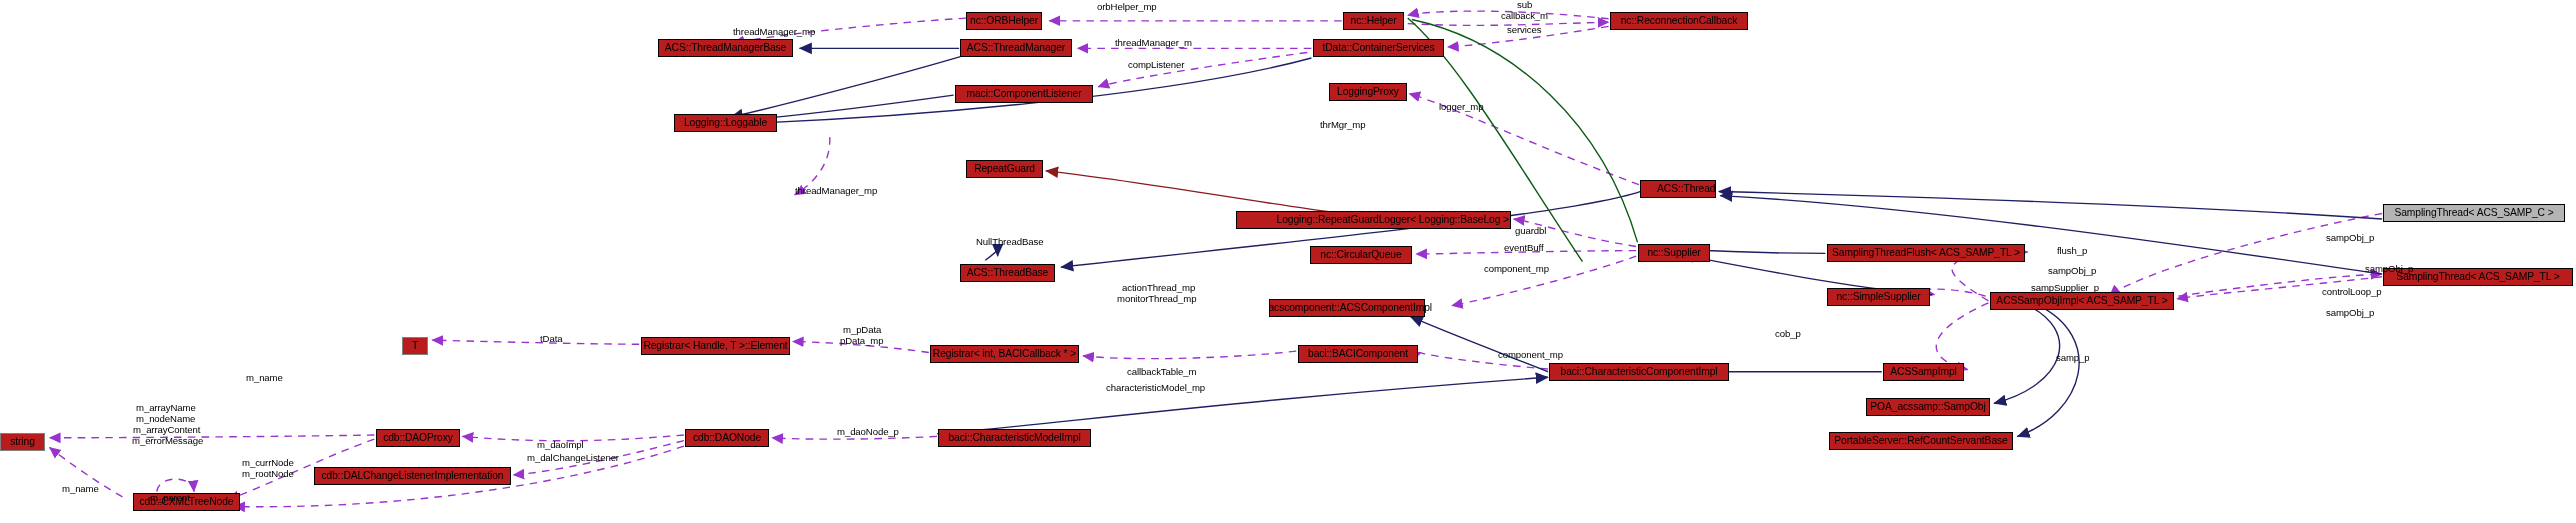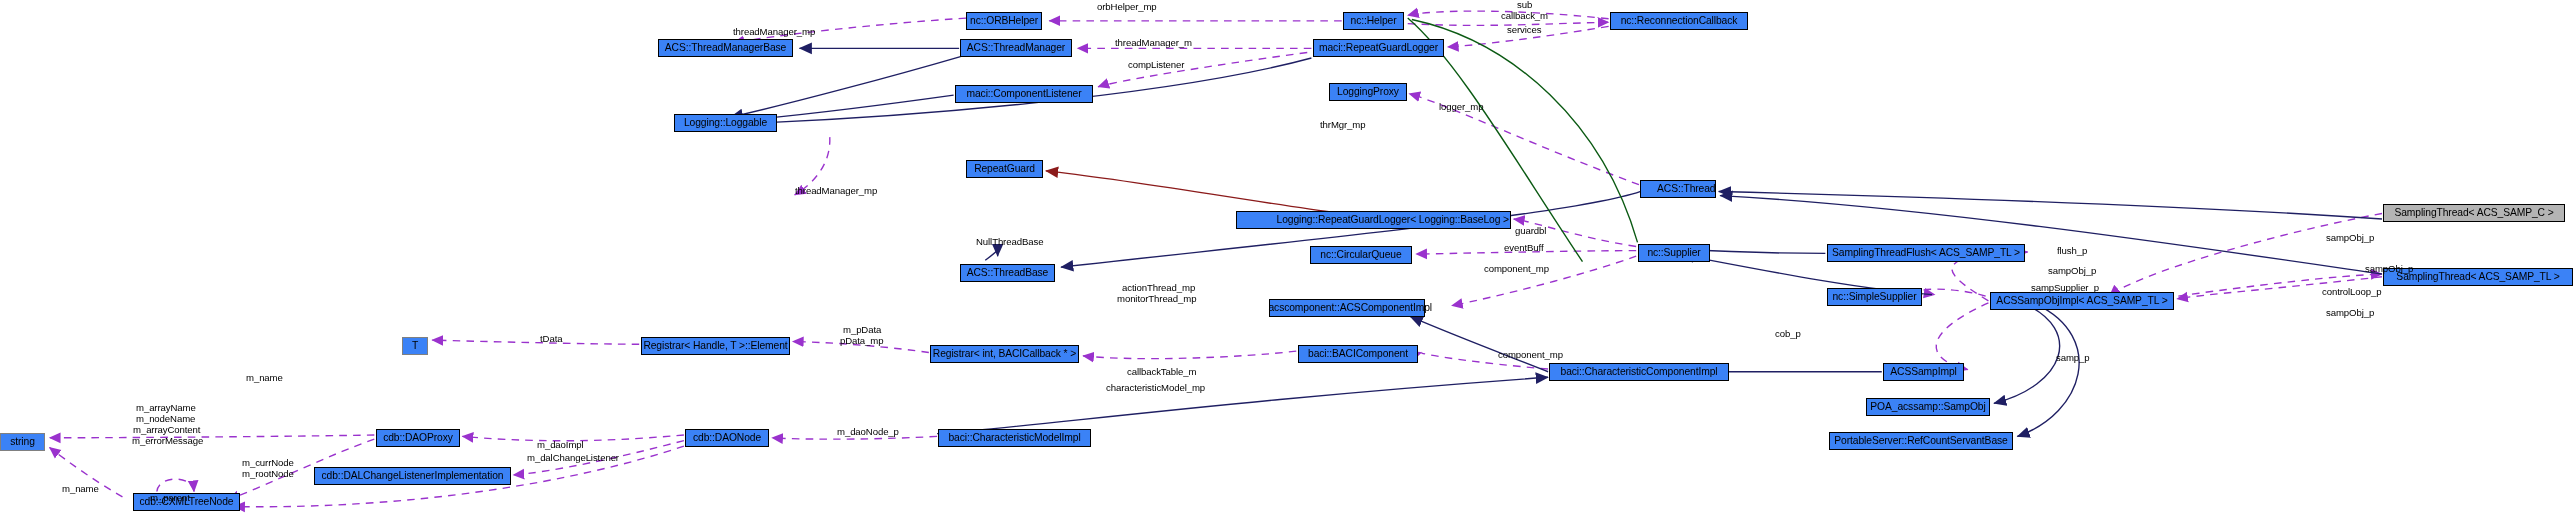--- a/index.html
+++ b/index.html
@@ -9,21 +9,21 @@
     height:524px;
     background:#ffffff;
     font-family:"Liberation Sans","DejaVu Sans",sans-serif;
     overflow:hidden;
   }
   svg#edges{position:absolute;left:0;top:0;width:2576px;height:524px;}
   .node{
     position:absolute;
     box-sizing:border-box;
     border:0.7px solid #000000;
-    background:#3b82f6;
+    background:#b91c1c;
     color:#000000;
     font-size:10.3px;
     line-height:1;
     display:flex;
     align-items:center;
     justify-content:center;
     white-space:nowrap;
     padding:0 5.5px;
     height:18px;
     letter-spacing:-0.1px;
@@ -116,34 +116,34 @@
       <path d="M2046,26 C2120,90 2200,230 2300,380"></path>
       <path d="M2052,28 C2200,60 2330,180 2380,352"></path>
     </g>
   </svg>
 
   <div class="node" style="left:966px;top:11.7px;width:76px;">nc::ORBHelper</div>
   <div class="node" style="left:1343px;top:11.7px;width:61px;">nc::Helper</div>
   <div class="node" style="left:1610px;top:11.7px;width:138px;">nc::ReconnectionCallback</div>
   <div class="node" style="left:658px;top:39px;width:135px;">ACS::ThreadManagerBase</div>
   <div class="node" style="left:960px;top:39px;width:112px;">ACS::ThreadManager</div>
-  <div class="node" style="left:1313px;top:39px;width:131px;">maci::RepeatGuardLogger</div>
+  <div class="node" style="left:1313px;top:39px;width:131px;">tData::ContainerServices</div>
   <div class="node" style="left:955px;top:85px;width:138px;">maci::ComponentListener</div>
   <div class="node" style="left:1329px;top:83px;width:78px;">LoggingProxy</div>
   <div class="node" style="left:674px;top:114px;width:103px;">Logging::Loggable</div>
   <div class="node" style="left:966px;top:160px;width:77px;">RepeatGuard</div>
   <div class="node" style="left:1640px;top:180px;width:76px;padding-left:22px;">ACS::Thread</div>
   <div class="node highlight" style="left:2383px;top:204px;width:182px;">SamplingThread&lt; ACS_SAMP_C &gt;</div>
   <div class="node" style="left:1236px;top:211px;width:275px;padding-left:44px;">Logging::RepeatGuardLogger&lt; Logging::BaseLog &gt;</div>
   <div class="node" style="left:1827px;top:244px;width:198px;">SamplingThreadFlush&lt; ACS_SAMP_TL &gt;</div>
   <div class="node" style="left:1310px;top:246px;width:102px;">nc::CircularQueue</div>
   <div class="node" style="left:1638px;top:244px;width:72px;">nc::Supplier</div>
   <div class="node" style="left:960px;top:264px;width:95px;">ACS::ThreadBase</div>
   <div class="node" style="left:2383px;top:268px;width:190px;">SamplingThread&lt; ACS_SAMP_TL &gt;</div>
-  <div class="node" style="left:1827px;top:288px;width:95px;">nc::SimpleSupplier</div>
+  <div class="node" style="left:1827px;top:288px;width:103px;">nc::SimpleSupplier</div>
   <div class="node" style="left:1990px;top:292px;width:184px;">ACSSampObjImpl&lt; ACS_SAMP_TL &gt;</div>
   <div class="node" style="left:1269px;top:299px;width:156px;padding-left:12px;">acscomponent::ACSComponentImpl</div>
   <div class="node soft" style="left:402px;top:337px;width:26px;">T</div>
   <div class="node" style="left:641px;top:337px;width:149px;">Registrar&lt; Handle, T &gt;::Element</div>
   <div class="node" style="left:930px;top:345px;width:149px;">Registrar&lt; int, BACICallback * &gt;</div>
   <div class="node" style="left:1298px;top:345px;width:120px;">baci::BACIComponent</div>
   <div class="node" style="left:1549px;top:363px;width:180px;">baci::CharacteristicComponentImpl</div>
   <div class="node" style="left:1883px;top:363px;width:81px;">ACSSampImpl</div>
   <div class="node" style="left:1866px;top:398px;width:124px;">POA_acssamp::SampObj</div>
   <div class="node" style="left:376px;top:429px;width:84px;">cdb::DAOProxy</div>

